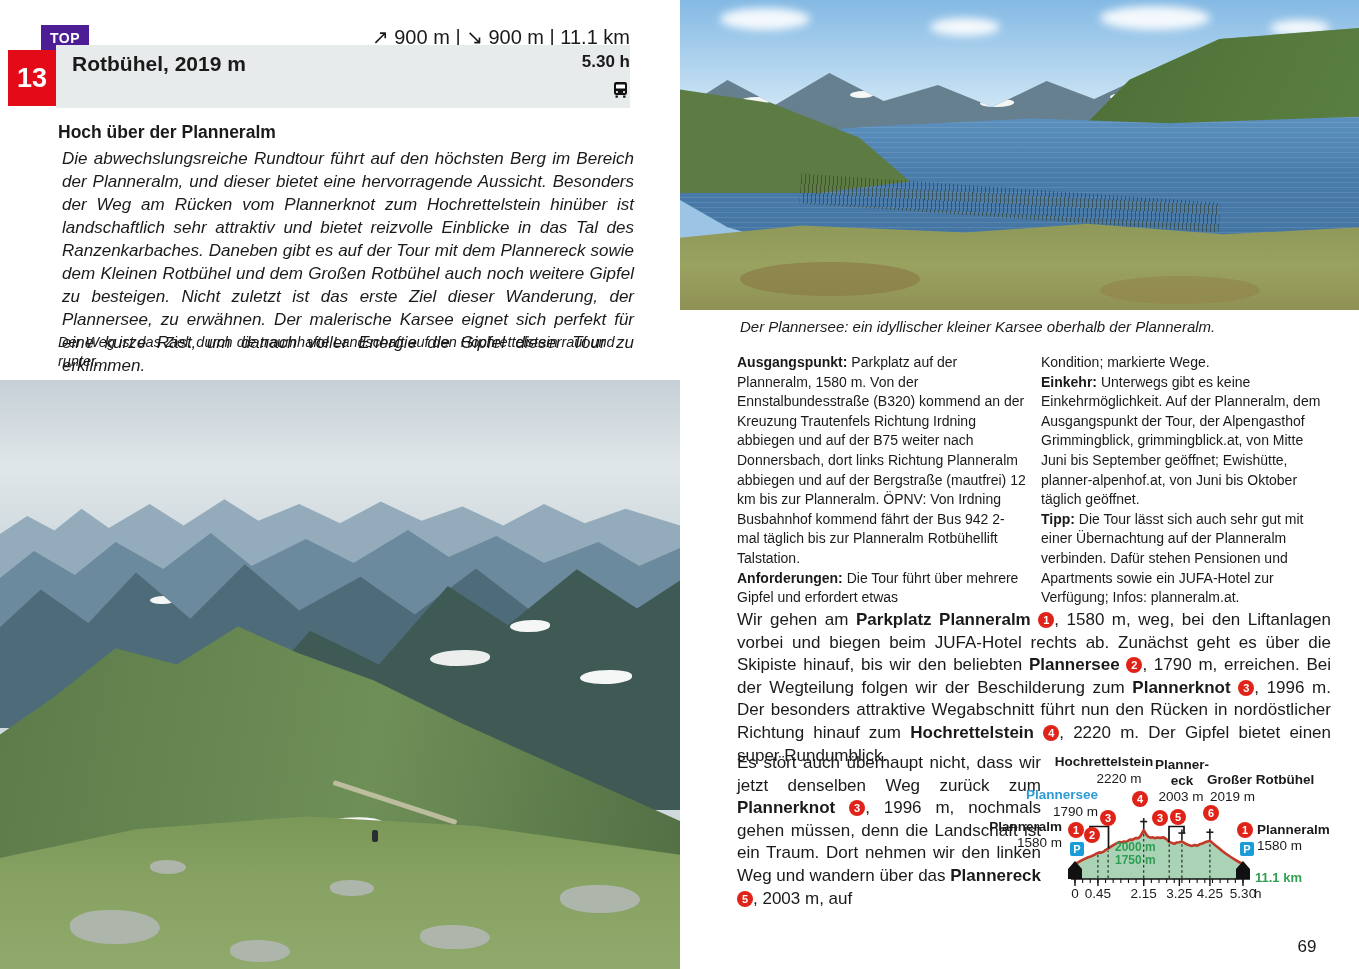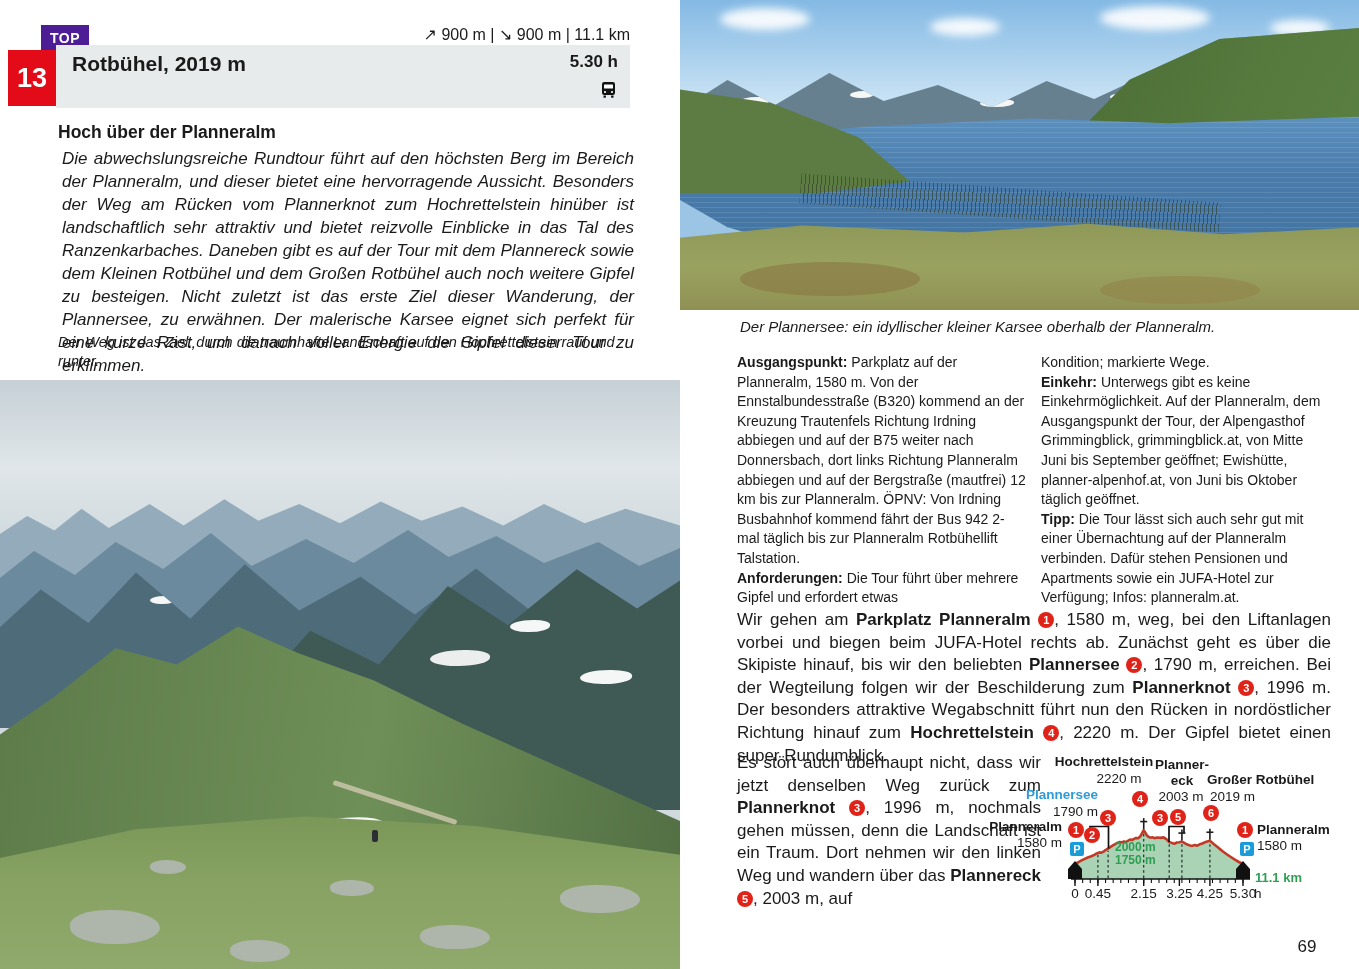--- a/index.html
+++ b/index.html
@@ -5,24 +5,24 @@
   html,body{margin:0;padding:0}
   body{position:relative;width:1359px;height:969px;background:#fff;overflow:hidden;
        font-family:"Liberation Sans",sans-serif;color:#1a1a1a;}
   .abs{position:absolute;}
   b{font-weight:bold;}
   
   .top-badge{left:8px;top:25px;width:48px;height:25px;background:#4c1d95;color:#fff;
              font-size:14px;font-weight:bold;display:flex;align-items:center;justify-content:center;letter-spacing:.5px;margin-left:33px;}
   .num-badge{left:8px;top:50px;width:48px;height:56px;background:#e30b17;border-right:6px solid #a50f14;
              color:#fff;font-size:27px;font-weight:bold;display:flex;align-items:center;justify-content:center;}
-  .stats{left:260px;top:25px;width:370px;text-align:right;font-size:16px;}
+  .stats{left:260px;top:25px;width:370px;text-align:right;font-size:20px;}
   .title-bar{left:56px;top:45px;width:574px;height:63px;background:#e8ebec;display:flex;}
   .title-text{padding:6px 0 0 16px;font-size:21px;font-weight:bold;line-height:26px;flex:1;}
-  .title-right{width:88px;text-align:right;padding:7px 12px 0 0;font-size:17px;font-weight:bold;}
+  .title-right{width:88px;text-align:right;padding:7px 0 0 0;font-size:17px;font-weight:bold;}
   .bus{margin-top:8px;}
   
   .intro-h{left:58px;top:122px;width:572px;font-size:17.5px;font-weight:bold;}
   .intro-t{left:62px;top:147px;width:572px;font-size:17px;line-height:23px;font-style:italic;text-align:justify;}
   .intro-cap{left:58px;top:333px;width:572px;font-size:14.5px;line-height:18.5px;font-style:italic;}
   
   .lake-cap{left:740px;top:318px;width:590px;font-size:15px;font-style:italic;}
   .info{left:737px;top:353px;width:594px;display:grid;grid-template-columns:1fr 1fr;column-gap:14px;
         font-size:14px;line-height:19.6px;}
   .info p{margin:0;}

